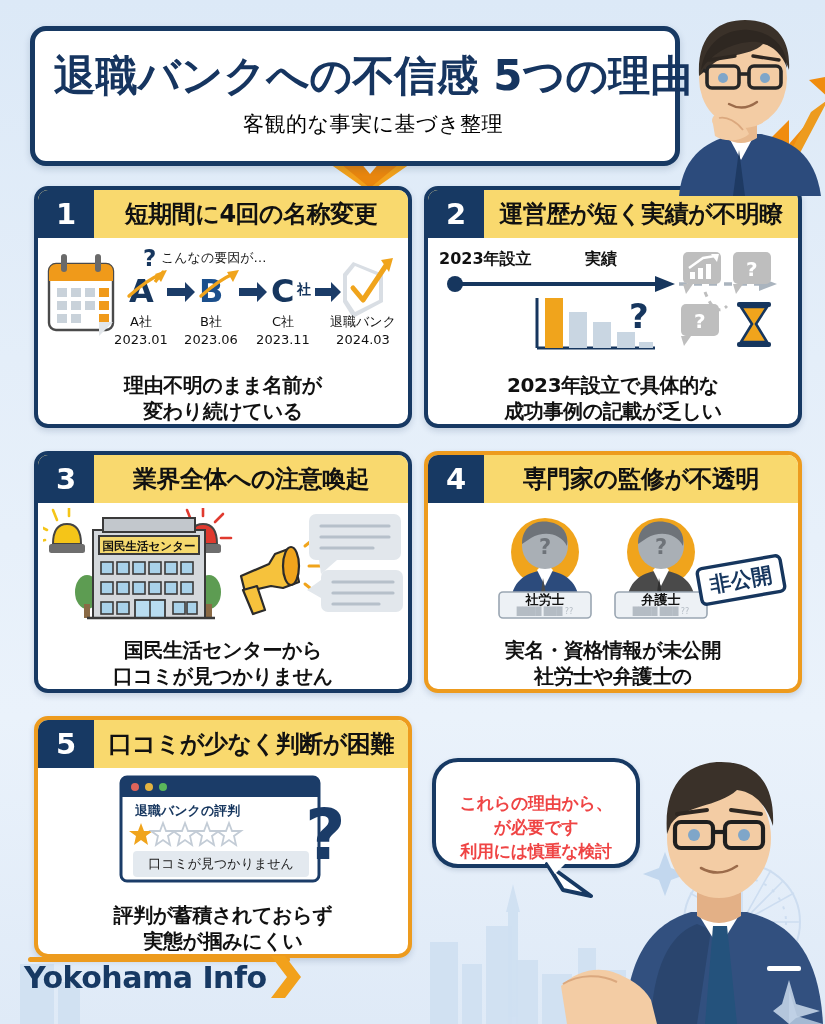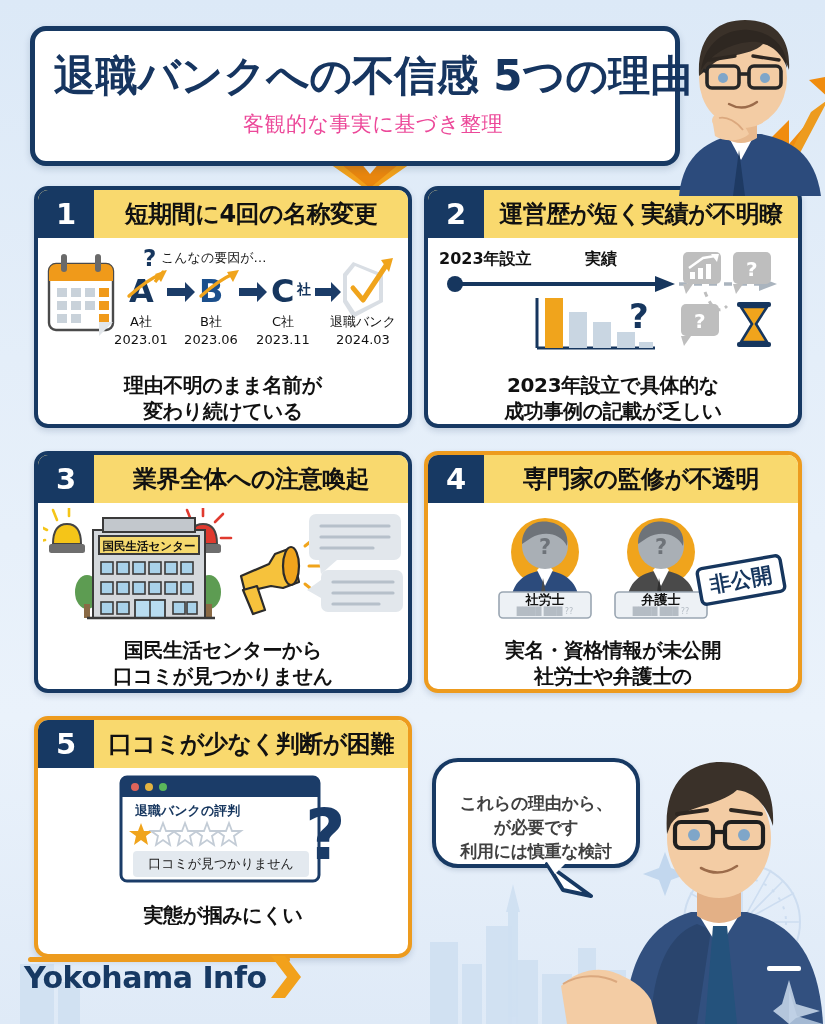--- a/index.html
+++ b/index.html
@@ -46,21 +46,21 @@
     font-weight: bold;
     color: #163560;
     letter-spacing: 0px;
     line-height: 1.05;
     text-align: center;
     white-space: nowrap;
   }
   .header-sub {
     margin-top: 12px;
     font-size: 21px;
-    color: #ec4899;
+    color: #000000;
     text-align: center;
     letter-spacing: .5px;
   }
 
   
   .rise-arrow {
     position: absolute;
     right: -32px; top: 60px;
     width: 120px; height: 130px;
     z-index: 4;
@@ -177,21 +177,21 @@
     border-radius: 26px;
     z-index: 7;
     display: flex;
     align-items: center;
     justify-content: center;
     box-shadow: 0 2px 5px rgba(20,50,90,.18);
   }
   .bubble-text {
     font-size: 17px;
     font-weight: bold;
-    color: #404040;
+    color: #ef4444;
     text-align: center;
     line-height: 1.42;
     letter-spacing: -0.3px;
     margin-top: 28px;
   }
   .bubble-tail {
     position: absolute;
     left: 545px; top: 862px;
     z-index: 7;
   }
@@ -673,20 +673,21 @@
             <polygon points="186,52 189,60 198,60 191,65 193,74 186,69 179,74 181,65 174,60 183,60" fill="none" stroke="#C3CCD6" stroke-width="1.8"></polygon>
           </g>
 
           <rect x="90" y="80" width="176" height="26" rx="4" fill="#E3E9EF"></rect>
           <text x="178" y="97" text-anchor="middle" font-size="13" fill="#1B1B1B" font-family="DejaVu Sans, sans-serif">口コミが見つかりません</text>
 
           <text x="262" y="88" font-size="70" font-weight="bold" fill="#1B3C68" font-family="DejaVu Sans, sans-serif">?</text>
         </svg>
       </div>
       <div class="card-caption">
+        <div>評判が蓄積されておらず</div>
         <div>実態が掴みにくい</div>
       </div>
     </div>
   </div>
 
 </div>
 
 <div class="bubble">
   <div class="bubble-text">
     <div>これらの理由から、</div>

